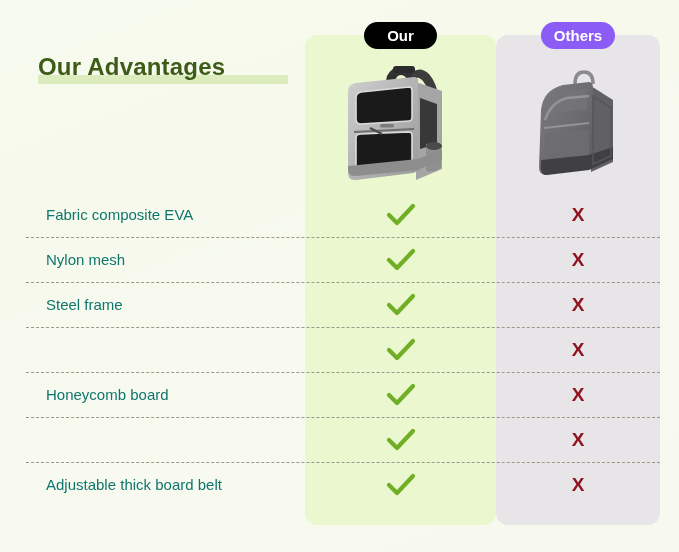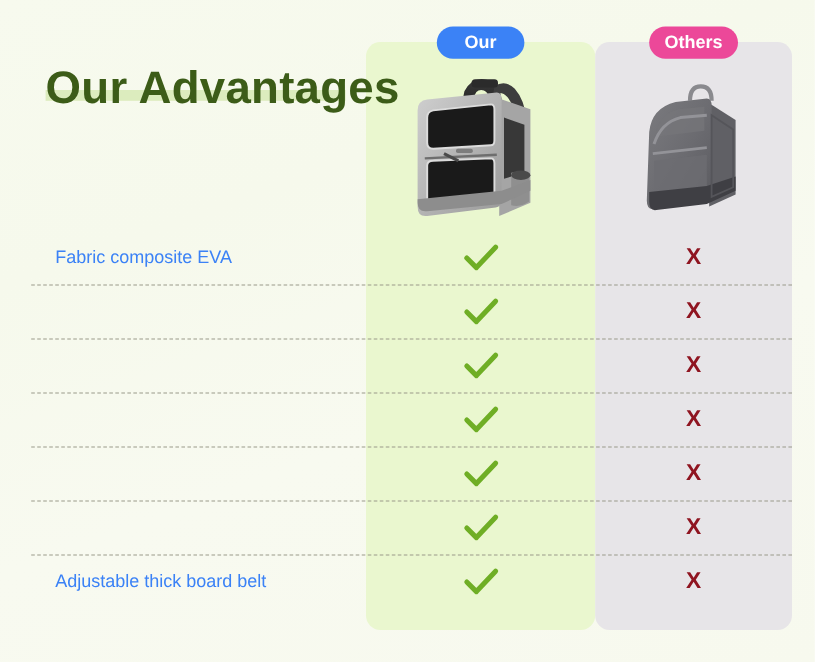--- a/index.html
+++ b/index.html
@@ -35,21 +35,21 @@
     left: 496px;
     width: 164px;
     background: #e7e5e8;
   }
 
   
   #page-title {
     position: absolute;
     left: 38px;
     top: 53px;
-    font-size: 38px;
+    font-size: 24px;
     font-weight: bold;
     color: #3c5c18;
     letter-spacing: 0.2px;
     white-space: nowrap;
     z-index: 4;
   }
   #title-highlight {
     position: absolute;
     left: 38px;
     top: 75px;
@@ -68,26 +68,26 @@
     text-align: center;
     border-radius: 14px;
     color: #ffffff;
     font-size: 15px;
     font-weight: bold;
     z-index: 6;
   }
   #badge-our {
     left: 364px;
     width: 73px;
-    background: #3b82f6;
+    background: #000000;
   }
   #badge-others {
     left: 541px;
     width: 74px;
-    background: #ec4899;
+    background: #8b5cf6;
   }
 
   
   .product-img {
     position: absolute;
     z-index: 5;
   }
   #product-our {
     left: 340px;
     top: 58px;
@@ -121,21 +121,21 @@
     height: 0;
     border-top: 1px dashed #9a9a8a;
   }
   .feature-label {
     position: absolute;
     left: 46px;
     top: 0;
     height: 45px;
     line-height: 45px;
     font-size: 15px;
-    color: #3b82f6;
+    color: #0f766e;
     white-space: nowrap;
   }
   .mark-our {
     position: absolute;
     left: 305px;
     top: 0;
     width: 191px;
     height: 45px;
     display: flex;
     align-items: center;
@@ -249,50 +249,53 @@
       <div class="mark-our">
         <svg class="check-svg" viewBox="0 0 30 24">
           <path d="M3 12 L11 20 L27 3" fill="none" stroke="#6fae25" stroke-width="4.2" stroke-linecap="round" stroke-linejoin="round"></path>
         </svg>
       </div>
       <div class="mark-others">X</div>
       <div class="row-divider" style="top:45px"></div>
     </div>
 
     <div class="row">
-      <div class="mark-our">
-        <svg class="check-svg" viewBox="0 0 30 24">
-          <path d="M3 12 L11 20 L27 3" fill="none" stroke="#6fae25" stroke-width="4.2" stroke-linecap="round" stroke-linejoin="round"></path>
-        </svg>
-      </div>
-      <div class="mark-others">X</div>
-      <div class="row-divider" style="top:45px"></div>
-    </div>
-
-    <div class="row">
-      <div class="mark-our">
-        <svg class="check-svg" viewBox="0 0 30 24">
-          <path d="M3 12 L11 20 L27 3" fill="none" stroke="#6fae25" stroke-width="4.2" stroke-linecap="round" stroke-linejoin="round"></path>
-        </svg>
-      </div>
-      <div class="mark-others">X</div>
-      <div class="row-divider" style="top:45px"></div>
-    </div>
-
-    <div class="row">
-      <div class="mark-our">
-        <svg class="check-svg" viewBox="0 0 30 24">
-          <path d="M3 12 L11 20 L27 3" fill="none" stroke="#6fae25" stroke-width="4.2" stroke-linecap="round" stroke-linejoin="round"></path>
-        </svg>
-      </div>
-      <div class="mark-others">X</div>
-      <div class="row-divider" style="top:45px"></div>
-    </div>
-
-    <div class="row">
+      <div class="feature-label">Nylon mesh</div>
+      <div class="mark-our">
+        <svg class="check-svg" viewBox="0 0 30 24">
+          <path d="M3 12 L11 20 L27 3" fill="none" stroke="#6fae25" stroke-width="4.2" stroke-linecap="round" stroke-linejoin="round"></path>
+        </svg>
+      </div>
+      <div class="mark-others">X</div>
+      <div class="row-divider" style="top:45px"></div>
+    </div>
+
+    <div class="row">
+      <div class="feature-label">Steel frame</div>
+      <div class="mark-our">
+        <svg class="check-svg" viewBox="0 0 30 24">
+          <path d="M3 12 L11 20 L27 3" fill="none" stroke="#6fae25" stroke-width="4.2" stroke-linecap="round" stroke-linejoin="round"></path>
+        </svg>
+      </div>
+      <div class="mark-others">X</div>
+      <div class="row-divider" style="top:45px"></div>
+    </div>
+
+    <div class="row">
+      <div class="mark-our">
+        <svg class="check-svg" viewBox="0 0 30 24">
+          <path d="M3 12 L11 20 L27 3" fill="none" stroke="#6fae25" stroke-width="4.2" stroke-linecap="round" stroke-linejoin="round"></path>
+        </svg>
+      </div>
+      <div class="mark-others">X</div>
+      <div class="row-divider" style="top:45px"></div>
+    </div>
+
+    <div class="row">
+      <div class="feature-label">Honeycomb board</div>
       <div class="mark-our">
         <svg class="check-svg" viewBox="0 0 30 24">
           <path d="M3 12 L11 20 L27 3" fill="none" stroke="#6fae25" stroke-width="4.2" stroke-linecap="round" stroke-linejoin="round"></path>
         </svg>
       </div>
       <div class="mark-others">X</div>
       <div class="row-divider" style="top:45px"></div>
     </div>
 
     <div class="row">

